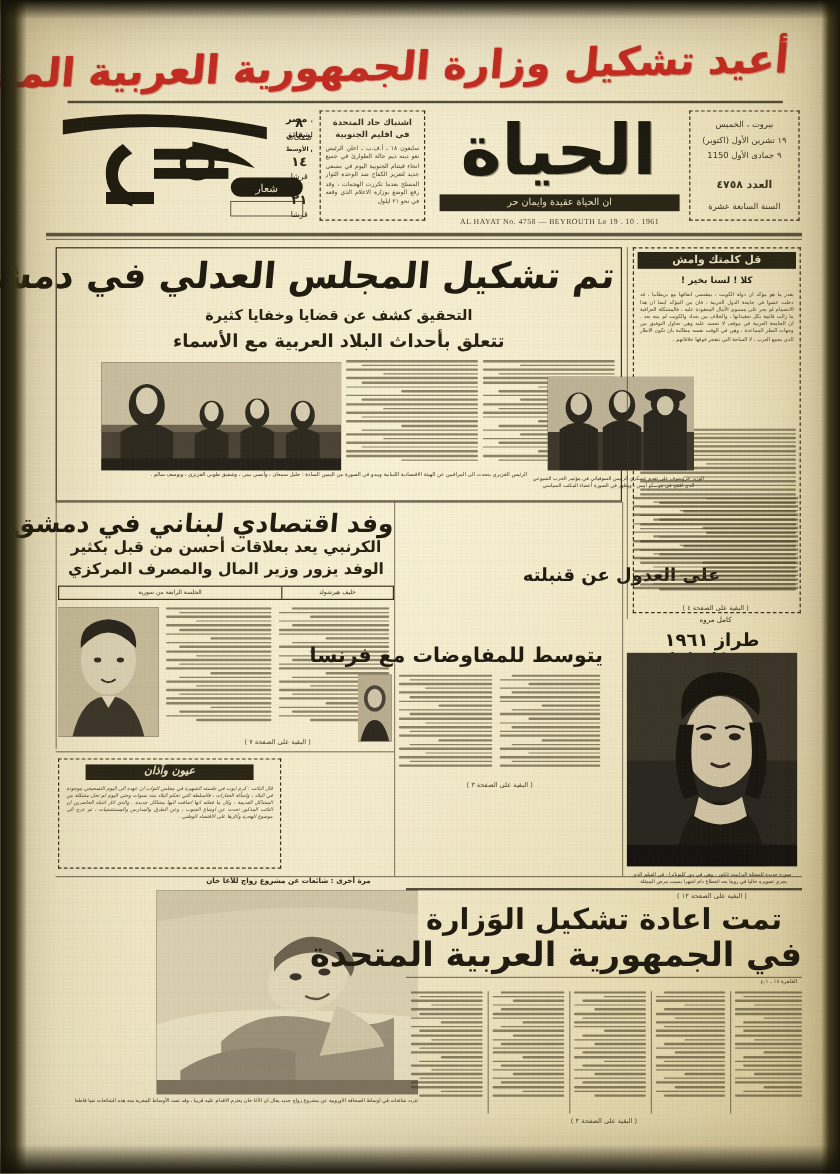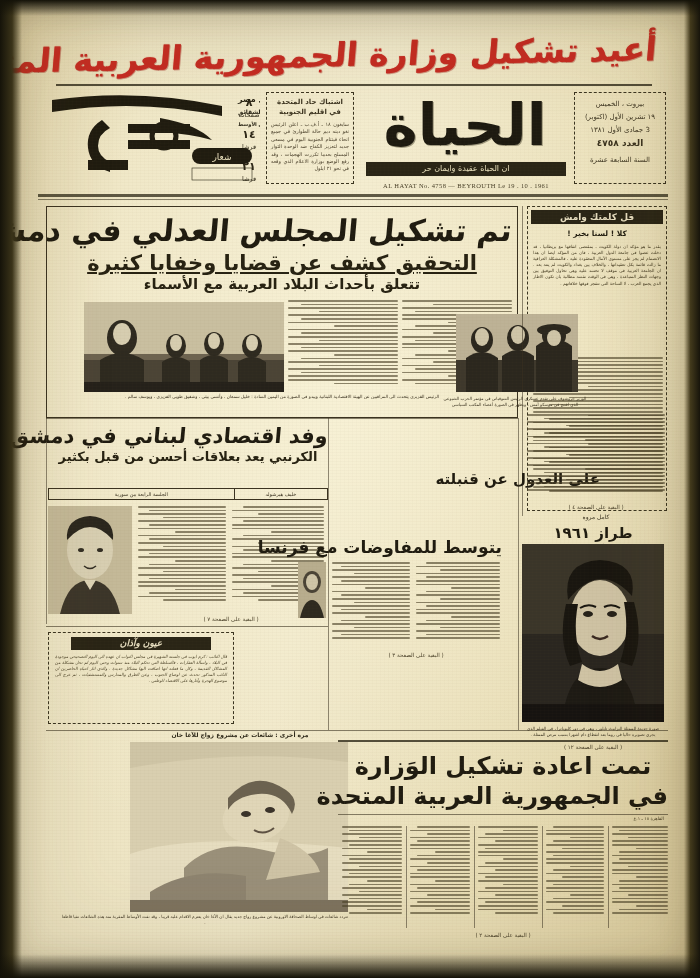--- a/index.html
+++ b/index.html
@@ -140,22 +140,22 @@
   <div class="sheet">
 
     <div class="red-head">أعيد تشكيل وزارة الجمهورية العربية المتحدة</div>
     <div class="red-rule"></div>
 
     <div class="masthead">
 
       <div class="mh-datebox">
         <div>بيروت ، الخميس</div>
         <div>١٩ تشرين الأول (اكتوبر)</div>
-        <div>3 جمادى الأول ١٣٨١</div>
-        <div class="num" style="margin-top:0">
+        <div>٩ جمادى الأول 1150</div>
+        <div class="num" style="margin-top:12px">
           <span>العدد</span> <span>٤٧٥٨</span>
         </div>
         <div style="margin-top:4px">السنة السابعة عشرة</div>
       </div>
 
       <div class="mh-logo">الحياة</div>
       <div class="mh-slogan">ان الحياة عقيدة وايمان حر</div>
       <div class="mh-latin">AL HAYAT No. 4758  —  BEYROUTH Le 19 . 10 . 1961</div>
 
       <div class="mh-brief">
@@ -242,21 +242,21 @@
             <i class="s"></i>
           <i class="l"></i>
             <i class="m"></i>
         </div>
       </div>
     </div>
 
     <div style="position:absolute;left:24px;top:192px;width:472px;height:212px;border:1px solid #3a3220;box-sizing:border-box;"></div>
 
     <div class="hl script" style="position:absolute;left:30px;top:196px;width:460px;font-size:30px;line-height:42px;">تم تشكيل المجلس العدلي في دمشق</div>
-    <div class="sub" style="position:absolute;left:30px;top:238px;width:460px;font-size:21px;line-height:22px;font-weight:700;text-decoration:underline;">التحقيق كشف عن قضايا وخفايا كثيرة</div>
+    <div class="sub" style="position:absolute;left:30px;top:238px;width:460px;font-size:12px;line-height:22px;font-weight:700;">التحقيق كشف عن قضايا وخفايا كثيرة</div>
     <div class="sub" style="position:absolute;left:30px;top:260px;width:460px;font-size:15px;line-height:21px;font-weight:700;">تتعلق بأحداث البلاد العربية مع الأسماء</div>
 
     <div class="photo" style="left:62px;top:288px;width:200px;height:90px;">
       <svg class="ph-base" viewBox="0 0 200 90" preserveAspectRatio="none">
         <rect width="200" height="90" fill="#c9bfa0"></rect>
         <rect y="56" width="200" height="34" fill="#4b4436"></rect>
         <rect x="0" y="52" width="200" height="6" fill="#6d6350"></rect>
         <g fill="#2e2a20">
           <ellipse cx="38" cy="36" rx="15" ry="18"></ellipse>
           <path d="M16 58 q22 -14 44 0 l0 32 l-44 0 Z"></path>
@@ -386,20 +386,21 @@
           <i class="l"></i>
           <i class="m"></i>
         <i class="l"></i>
       </div>
     </div>
     <div class="jump" style="position:absolute;left:505px;top:490px;width:138px;">( البقية على الصفحة ٤ )</div>
     <div class="byline" style="position:absolute;left:505px;top:499px;width:138px;">كامل مروه</div>
 
     <div class="hl script" style="position:absolute;left:26px;top:408px;width:280px;font-size:21px;line-height:28px;">وفد اقتصادي لبناني في دمشق</div>
     <div class="sub" style="position:absolute;left:26px;top:434px;width:280px;font-size:13px;line-height:18px;font-weight:700;">الكرنبي يعد بعلاقات أحسن من قبل بكثير</div>
+    <div class="sub" style="position:absolute;left:26px;top:452px;width:280px;font-size:13px;line-height:18px;font-weight:700;">الوفد يزور وزير المال والمصرف المركزي</div>
 
     <div style="position:absolute;left:26px;top:474px;width:280px;height:12px;border:1px solid #3a3220;box-sizing:border-box;display:flex;">
       <div style="flex:1;text-align:center;font-size:5px;line-height:11px;color:#3a3220;border-left:1px solid #3a3220;">خليف هيرشولد</div>
       <div style="flex:2;text-align:center;font-size:5px;line-height:11px;color:#3a3220;">الجلسة الرابعة من سورية</div>
     </div>
 
     <div class="photo" style="left:26px;top:492px;width:84px;height:108px;">
       <svg class="ph-base" viewBox="0 0 84 108" preserveAspectRatio="none">
         <rect width="84" height="108" fill="#c4b998"></rect>
         <ellipse cx="42" cy="44" rx="23" ry="29" fill="#d8cfb2"></ellipse>
@@ -586,21 +587,21 @@
           <path d="M20 150 q40 -26 96 -16 l0 36 l-96 0 Z" fill="#8e8470"></path>
         </g>
         <path d="M0 0 L218 0 L218 20 Q110 6 0 26 Z" fill="#cfc5a6"></path>
         <rect x="0" y="158" width="218" height="12" fill="#7d735f"></rect>
       </svg>
     </div>
     <div class="cap" style="left:40px;top:900px;width:286px;font-size:4.2px;line-height:6px;">تتردد شائعات في اوساط الصحافة الاوروبية عن مشروع زواج جديد يقال ان الأغا خان يعتزم الاقدام عليه قريبا ، وقد نفت الأوساط المقربة منه هذه الشائعات نفيا قاطعا .</div>
 
     <div class="hrule thick" style="left:316px;top:726px;width:330px;"></div>
     <div class="hl" style="position:absolute;left:316px;top:736px;width:330px;font-size:24px;line-height:32px;">تمت اعادة تشكيل الوَزارة</div>
-    <div class="hl" style="position:absolute;left:316px;top:766px;width:330px;font-size:24px;line-height:32px;">في الجمهورية العربية المتحدة</div>
+    <div class="hl" style="position:absolute;left:316px;top:766px;width:330px;font-size:28px;line-height:32px;">في الجمهورية العربية المتحدة</div>
     <div class="hrule" style="left:316px;top:800px;width:330px;"></div>
     <div style="position:absolute;left:316px;top:802px;width:330px;font-size:4.5px;color:#4a4026;text-align:right;padding-right:4px;box-sizing:border-box;">القاهرة ١٨ ـ ١.ع</div>
 
     <div class="col" style="left:320px;top:812px;width:60px;height:102px;">
       <div class="lines tight">
         <i class="l"></i>
           <i class="m"></i>
           <i class="l"></i>
           <i class="s"></i>
           <i class="l"></i>

